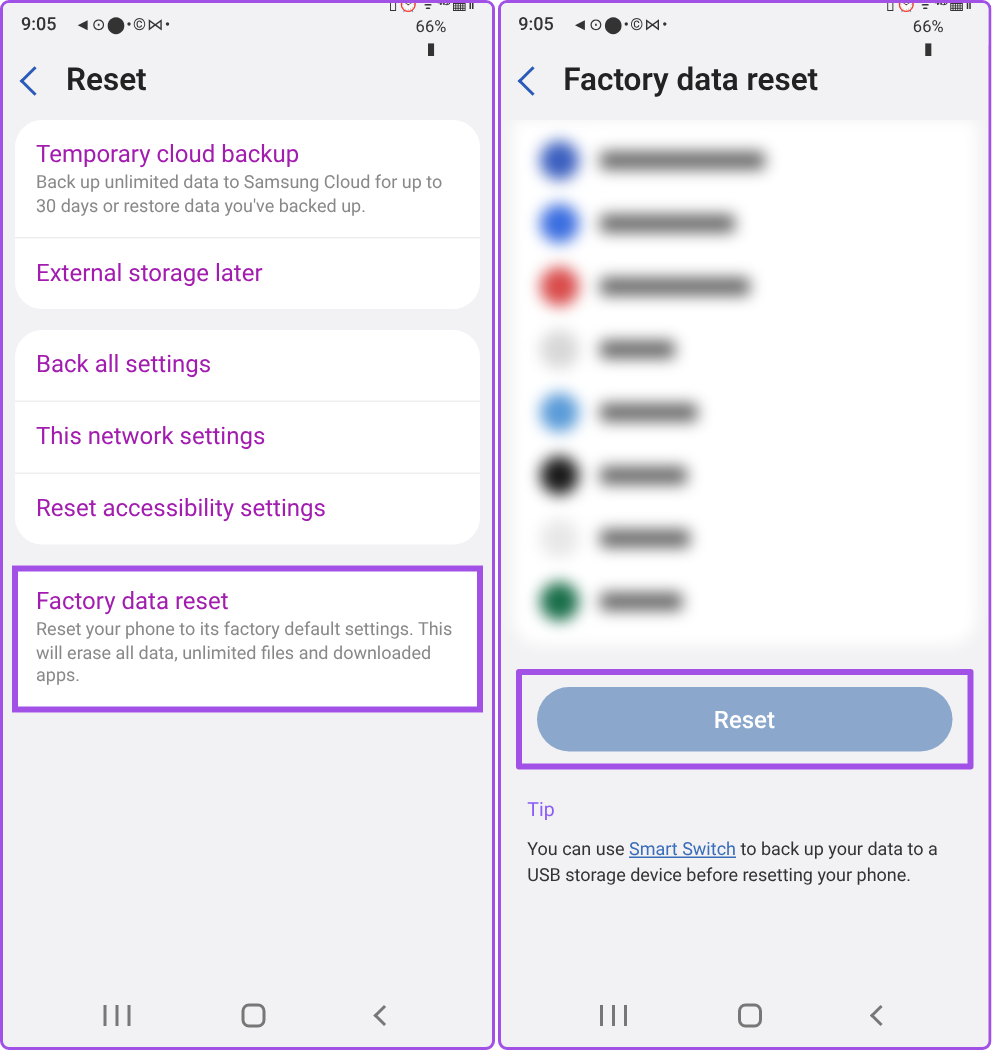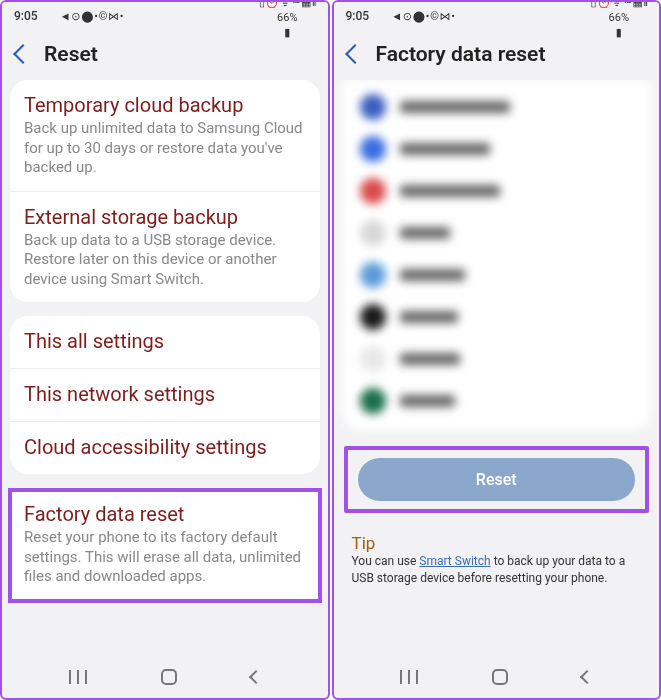--- a/index.html
+++ b/index.html
@@ -24,21 +24,21 @@
   .status-bar {
     height: 28px;
     display: flex;
     justify-content: space-between;
     align-items: center;
     padding: 0 12px;
     font-size: 12px;
     color: #333;
     background: #f2f2f4;
   }
-  .status-left { display: flex; align-items: center; gap: 18px; }
+  .status-left { display: flex; align-items: center; gap: 8px; }
   .status-right { display: flex; align-items: center; gap: 2px; font-size: 11px; flex-direction: column; }
   .status-time { font-weight: 500; margin-right: 4px; }
   .status-icons { font-size: 11px; letter-spacing: -1px; }
   .header {
     display: flex;
     align-items: center;
     padding: 12px 14px 14px;
     gap: 14px;
   }
   .back-icon {
@@ -75,26 +75,26 @@
     border-radius: 18px;
     margin: 0 8px 14px;
     overflow: hidden;
   }
   .list-item {
     padding: 13px 14px;
     border-bottom: 1px solid #eee;
   }
   .list-item:last-child { border-bottom: none; }
   .item-title {
-    font-size: 20px;
-    color: #7f1d1d;
+    font-size: 16px;
+    color: #a21caf;
     margin-bottom: 2px;
   }
   .item-desc {
-    font-size: 15px;
+    font-size: 12px;
     color: #888;
     line-height: 1.3;
   }
   .highlight-box {
     border: 4px solid #a151e6;
     margin: 0 6px;
     padding: 10px 12px 12px;
     background: #fff;
   }
   
@@ -135,22 +135,23 @@
     border-radius: 22px;
     padding: 12px 0;
     font-size: 16px;
     font-weight: 500;
     text-align: center;
   }
   .tip-section {
     padding: 20px 18px 0;
   }
   .tip-label {
-    font-size: 17px;
-    color: #a16207;
+    font-size: 13px;
+    color: #8b5cf6;
+    margin-bottom: 10px;
   }
   .tip-text {
     font-size: 12px;
     color: #333;
     line-height: 1.45;
   }
   .tip-link {
     color: #3a6db8;
     text-decoration: underline;
   }
@@ -208,34 +209,33 @@
   </div>
 
   <div class="content">
 
     <div class="card">
       <div class="list-item">
         <div class="item-title">Temporary cloud backup</div>
         <div class="item-desc">Back up unlimited data to Samsung Cloud for up to 30 days or restore data you've backed up.</div>
       </div>
       <div class="list-item">
-        <div class="item-title">External storage backup</div>
-        <div class="item-desc">Back up data to a USB storage device. Restore later on this device or another device using Smart Switch.</div>
+        <div class="item-title">External storage later</div>
       </div>
     </div>
 
     <div class="card">
       <div class="list-item">
-        <div class="item-title">This all settings</div>
+        <div class="item-title">Back all settings</div>
       </div>
       <div class="list-item">
         <div class="item-title">This network settings</div>
       </div>
       <div class="list-item">
-        <div class="item-title">Cloud accessibility settings</div>
+        <div class="item-title">Reset accessibility settings</div>
       </div>
     </div>
 
     <div class="highlight-box">
       <div class="item-title">Factory data reset</div>
       <div class="item-desc">Reset your phone to its factory default settings. This will erase all data, unlimited files and downloaded apps.</div>
     </div>
   </div>
 
   <div class="nav-bar">

